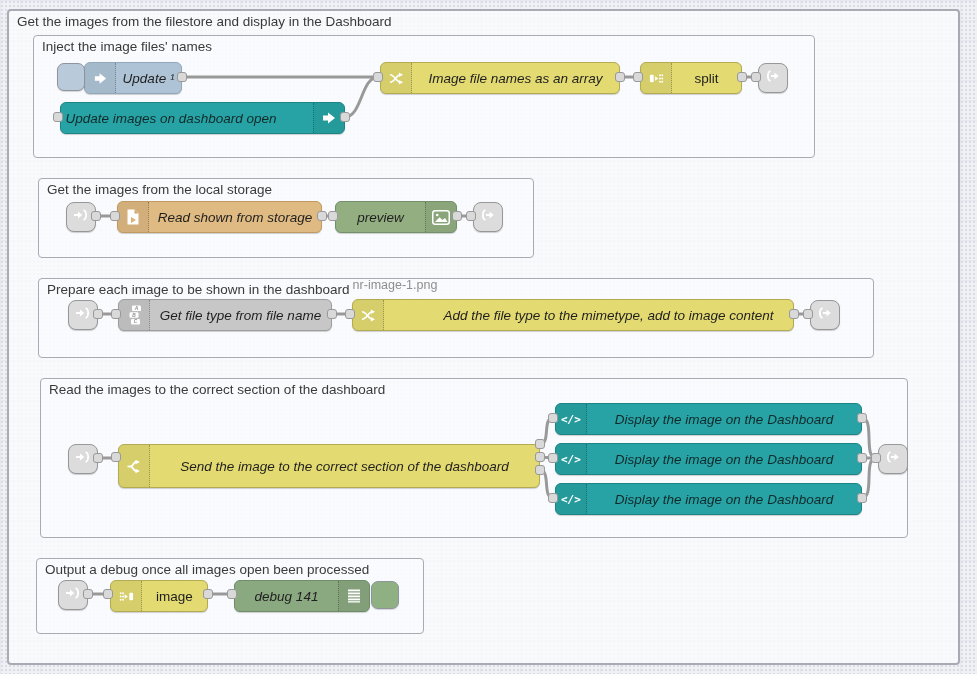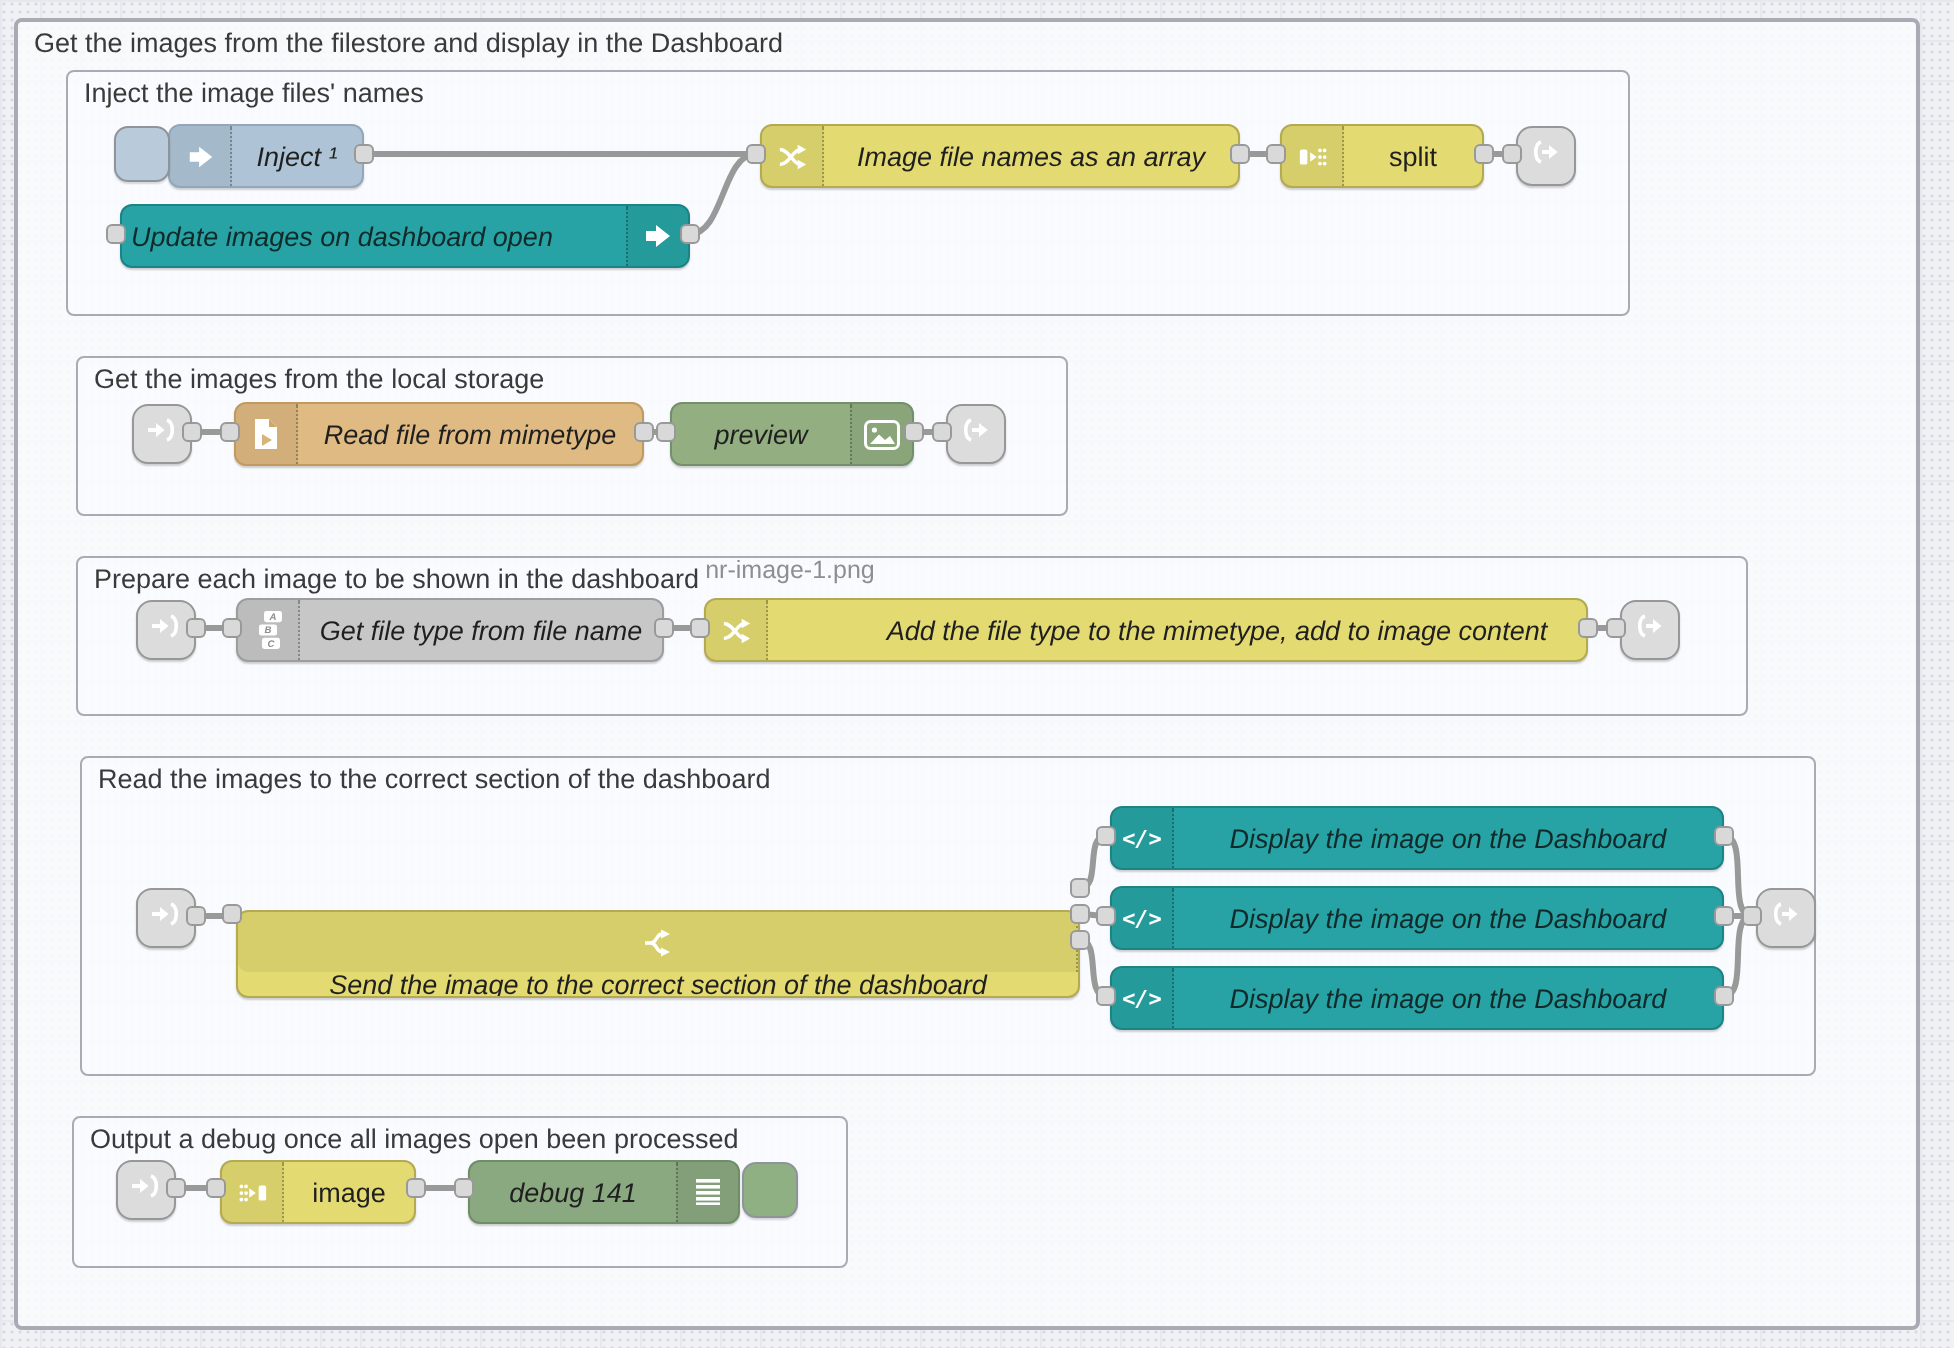--- a/index.html
+++ b/index.html
@@ -90,21 +90,21 @@
     <path d="M208,594 H232"></path>
   </svg>
 
   <div class="sqbtn btn-inject"></div>
   <div class="node n-inject" style="left:84px;top:62px;width:96px;height:30px;">
     <div class="nicon ileft">
       <svg width="15" height="15" viewBox="0 0 16 16">
           <path d="M2 5.5 h5 V2.5 L14 8 L7 13.5 V10.5 H2 Z" fill="#fff"></path>
         </svg>
     </div>
-    <div class="nlabel">Inject ¹</div>
+    <div class="nlabel">Update ¹</div>
   </div>
   <div class="node n-teal" style="left:60px;top:102px;width:283px;height:30px;gap:32px;">
     <div class="nlabel">Update images on dashboard open</div>
     <div class="nicon iright">
       <svg width="16" height="16" viewBox="0 0 16 16">
           <path d="M2 5.5 h5 V2.5 L14 8 L7 13.5 V10.5 H2 Z" fill="#fff"></path>
         </svg>
     </div>
   </div>
   <div class="node n-yellow" style="left:640px;top:62px;width:100px;height:30px;">
@@ -163,21 +163,21 @@
     </span>
   </div>
   <div class="node n-orange" style="left:117px;top:201px;width:203px;height:30px;">
     <div class="nicon ileft">
       <svg width="14" height="16" viewBox="0 0 14 16">
           <path d="M1.5 0.5 h7 l4 4 V15.5 H1.5 Z" fill="#fff"></path>
           <path d="M8.5 0.5 l4 4 h-4 Z" fill="#cfa868"></path>
           <path d="M5 8 l5 3 -5 3 Z" fill="#d9b479"></path>
         </svg>
     </div>
-    <div class="nlabel">Read file from mimetype</div>
+    <div class="nlabel">Read shown from storage</div>
   </div>
   <div class="node n-preview" style="left:335px;top:201px;width:120px;height:30px;">
     <div class="nlabel">preview</div>
     <div class="nicon iright">
       <svg width="18" height="15" viewBox="0 0 18 15">
           <rect x="0.75" y="0.75" width="16.5" height="13.5" rx="2.5" fill="none" stroke="#fff" stroke-width="1.5"></rect>
           <circle cx="5.2" cy="5" r="1.3" fill="#fff"></circle>
           <path d="M3 12 L7.5 7.2 L10.5 10 L13 8 L15.5 12 Z" fill="#fff"></path>
         </svg>
     </div>
@@ -254,21 +254,21 @@
 
   <div class="linknode" style="left:68px;top:444px;">
     <span>
       <svg width="16" height="16" viewBox="0 0 16 16">
           <path d="M1 8 H5.5" stroke="#fff" stroke-width="2"></path>
           <path d="M5 4.5 L9.3 8 L5 11.5 Z" fill="#fff"></path>
           <path d="M10.5 3 C14 4.2 14 11.8 10.5 13" stroke="#fff" stroke-width="1.8" fill="none"></path>
         </svg>
     </span>
   </div>
-  <div class="node n-yellow" style="left:118px;top:455px;width:420px;height:42px;flex-direction:column;">
+  <div class="node n-yellow" style="left:118px;top:444px;width:420px;height:42px;">
     <div class="nicon ileft">
       <svg width="16" height="17" viewBox="0 0 16 17">
           <g fill="none" stroke="#fff" stroke-width="1.8">
             <path d="M1.5 8.5 H4.5"></path>
             <path d="M4.5 8.5 C7.5 8.5 7 4 10 4"></path>
             <path d="M4.5 8.5 C7.5 8.5 7 13 10 13"></path>
           </g>
           <path d="M9.5 1.8 L14 4 L9.5 6.2 Z" fill="#fff"></path>
           <path d="M9.5 10.8 L14 13 L9.5 15.2 Z" fill="#fff"></path>
         </svg>

